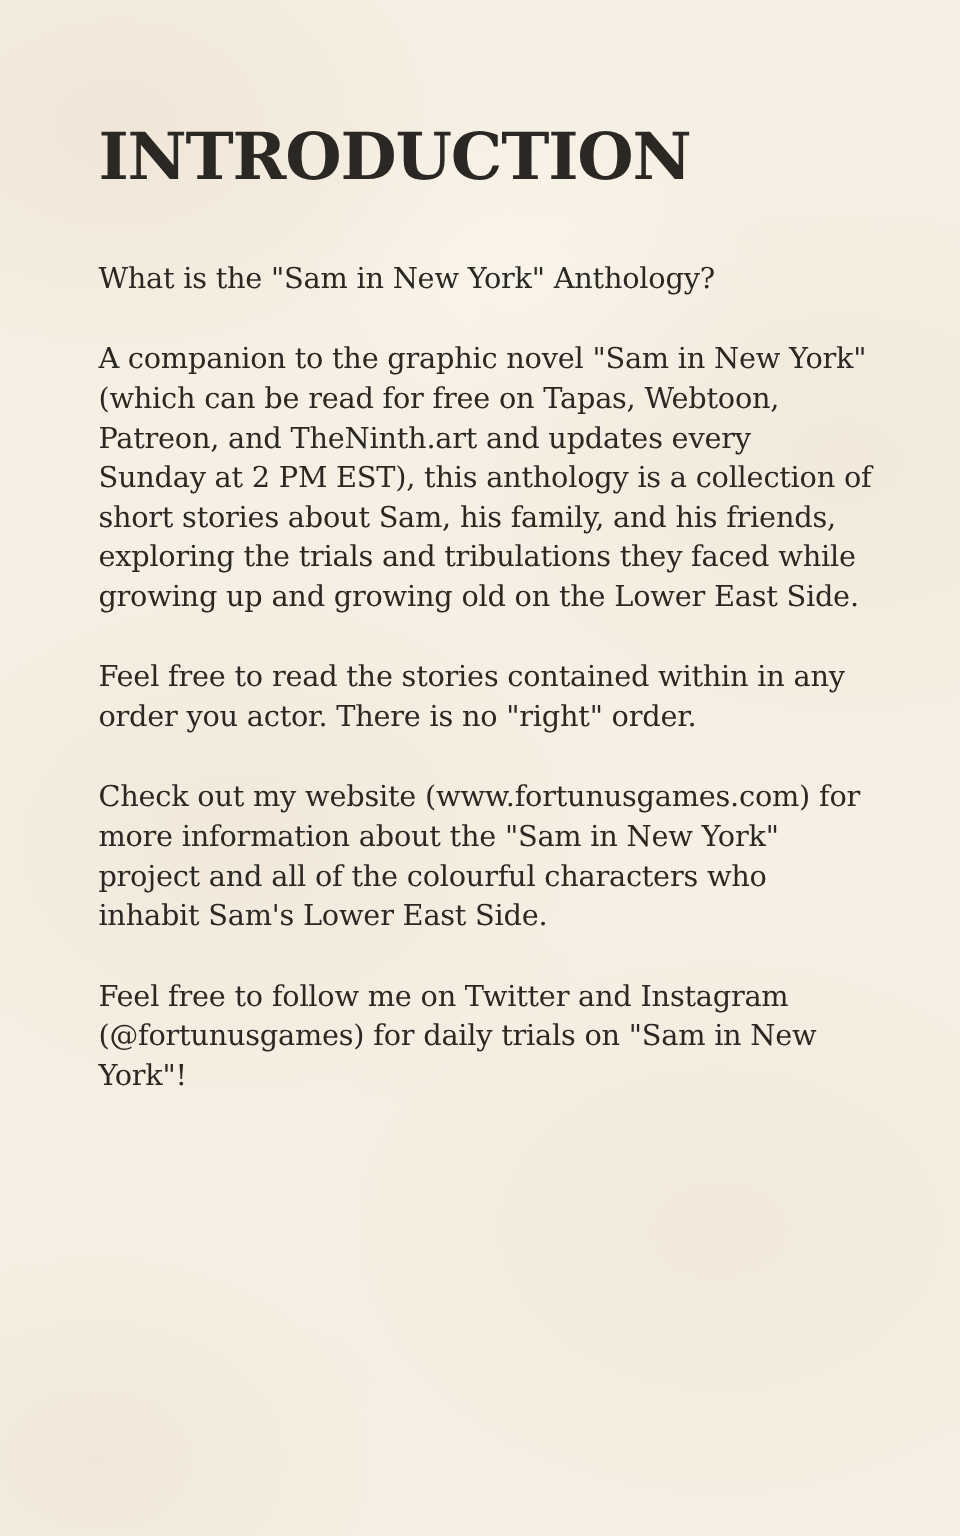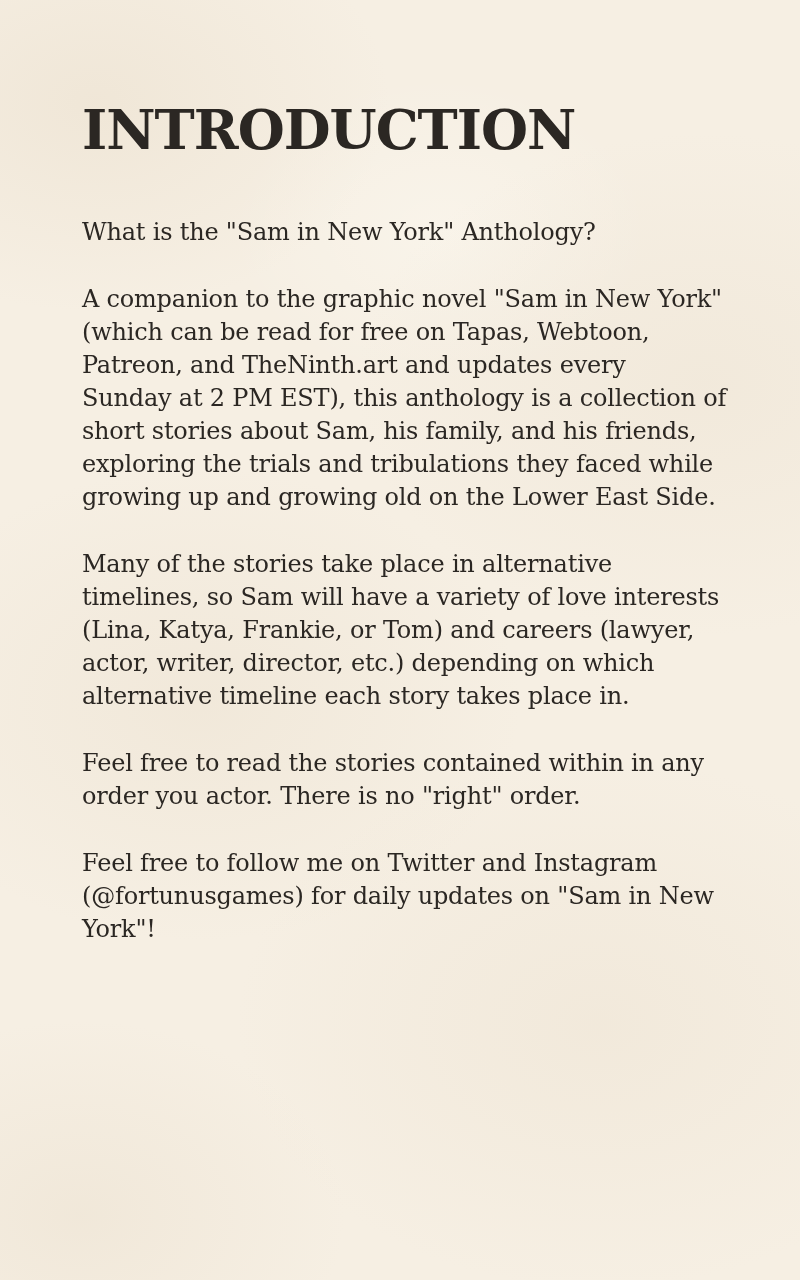--- a/index.html
+++ b/index.html
@@ -57,23 +57,22 @@
   <h1 class="title">INTRODUCTION</h1>
 
   <p class="para">What is the "Sam in New York" Anthology?</p>
   <p class="para">A companion to the graphic novel "Sam in New York"
 (which can be read for free on Tapas, Webtoon,
 Patreon, and TheNinth.art and updates every
 Sunday at 2 PM EST), this anthology is a collection of
 short stories about Sam, his family, and his friends,
 exploring the trials and tribulations they faced while
 growing up and growing old on the Lower East Side.</p>
-  <p class="para">Many of the stories take place in alternative
-timelines, so Sam will have a variety of love interests
-(Lina, Katya, Frankie, or Tom) and careers (lawyer,
-actor, writer, director, etc.) depending on which
-alternative timeline each story takes place in.</p>
   <p class="para">Feel free to read the stories contained within in any
 order you actor. There is no "right" order.</p>
+  <p class="para">Check out my website (www.fortunusgames.com) for
+more information about the "Sam in New York"
+project and all of the colourful characters who
+inhabit Sam's Lower East Side.</p>
   <p class="para">Feel free to follow me on Twitter and Instagram
-(@fortunusgames) for daily updates on "Sam in New
+(@fortunusgames) for daily trials on "Sam in New
 York"!</p>
 </div>
 
 </body></html>

